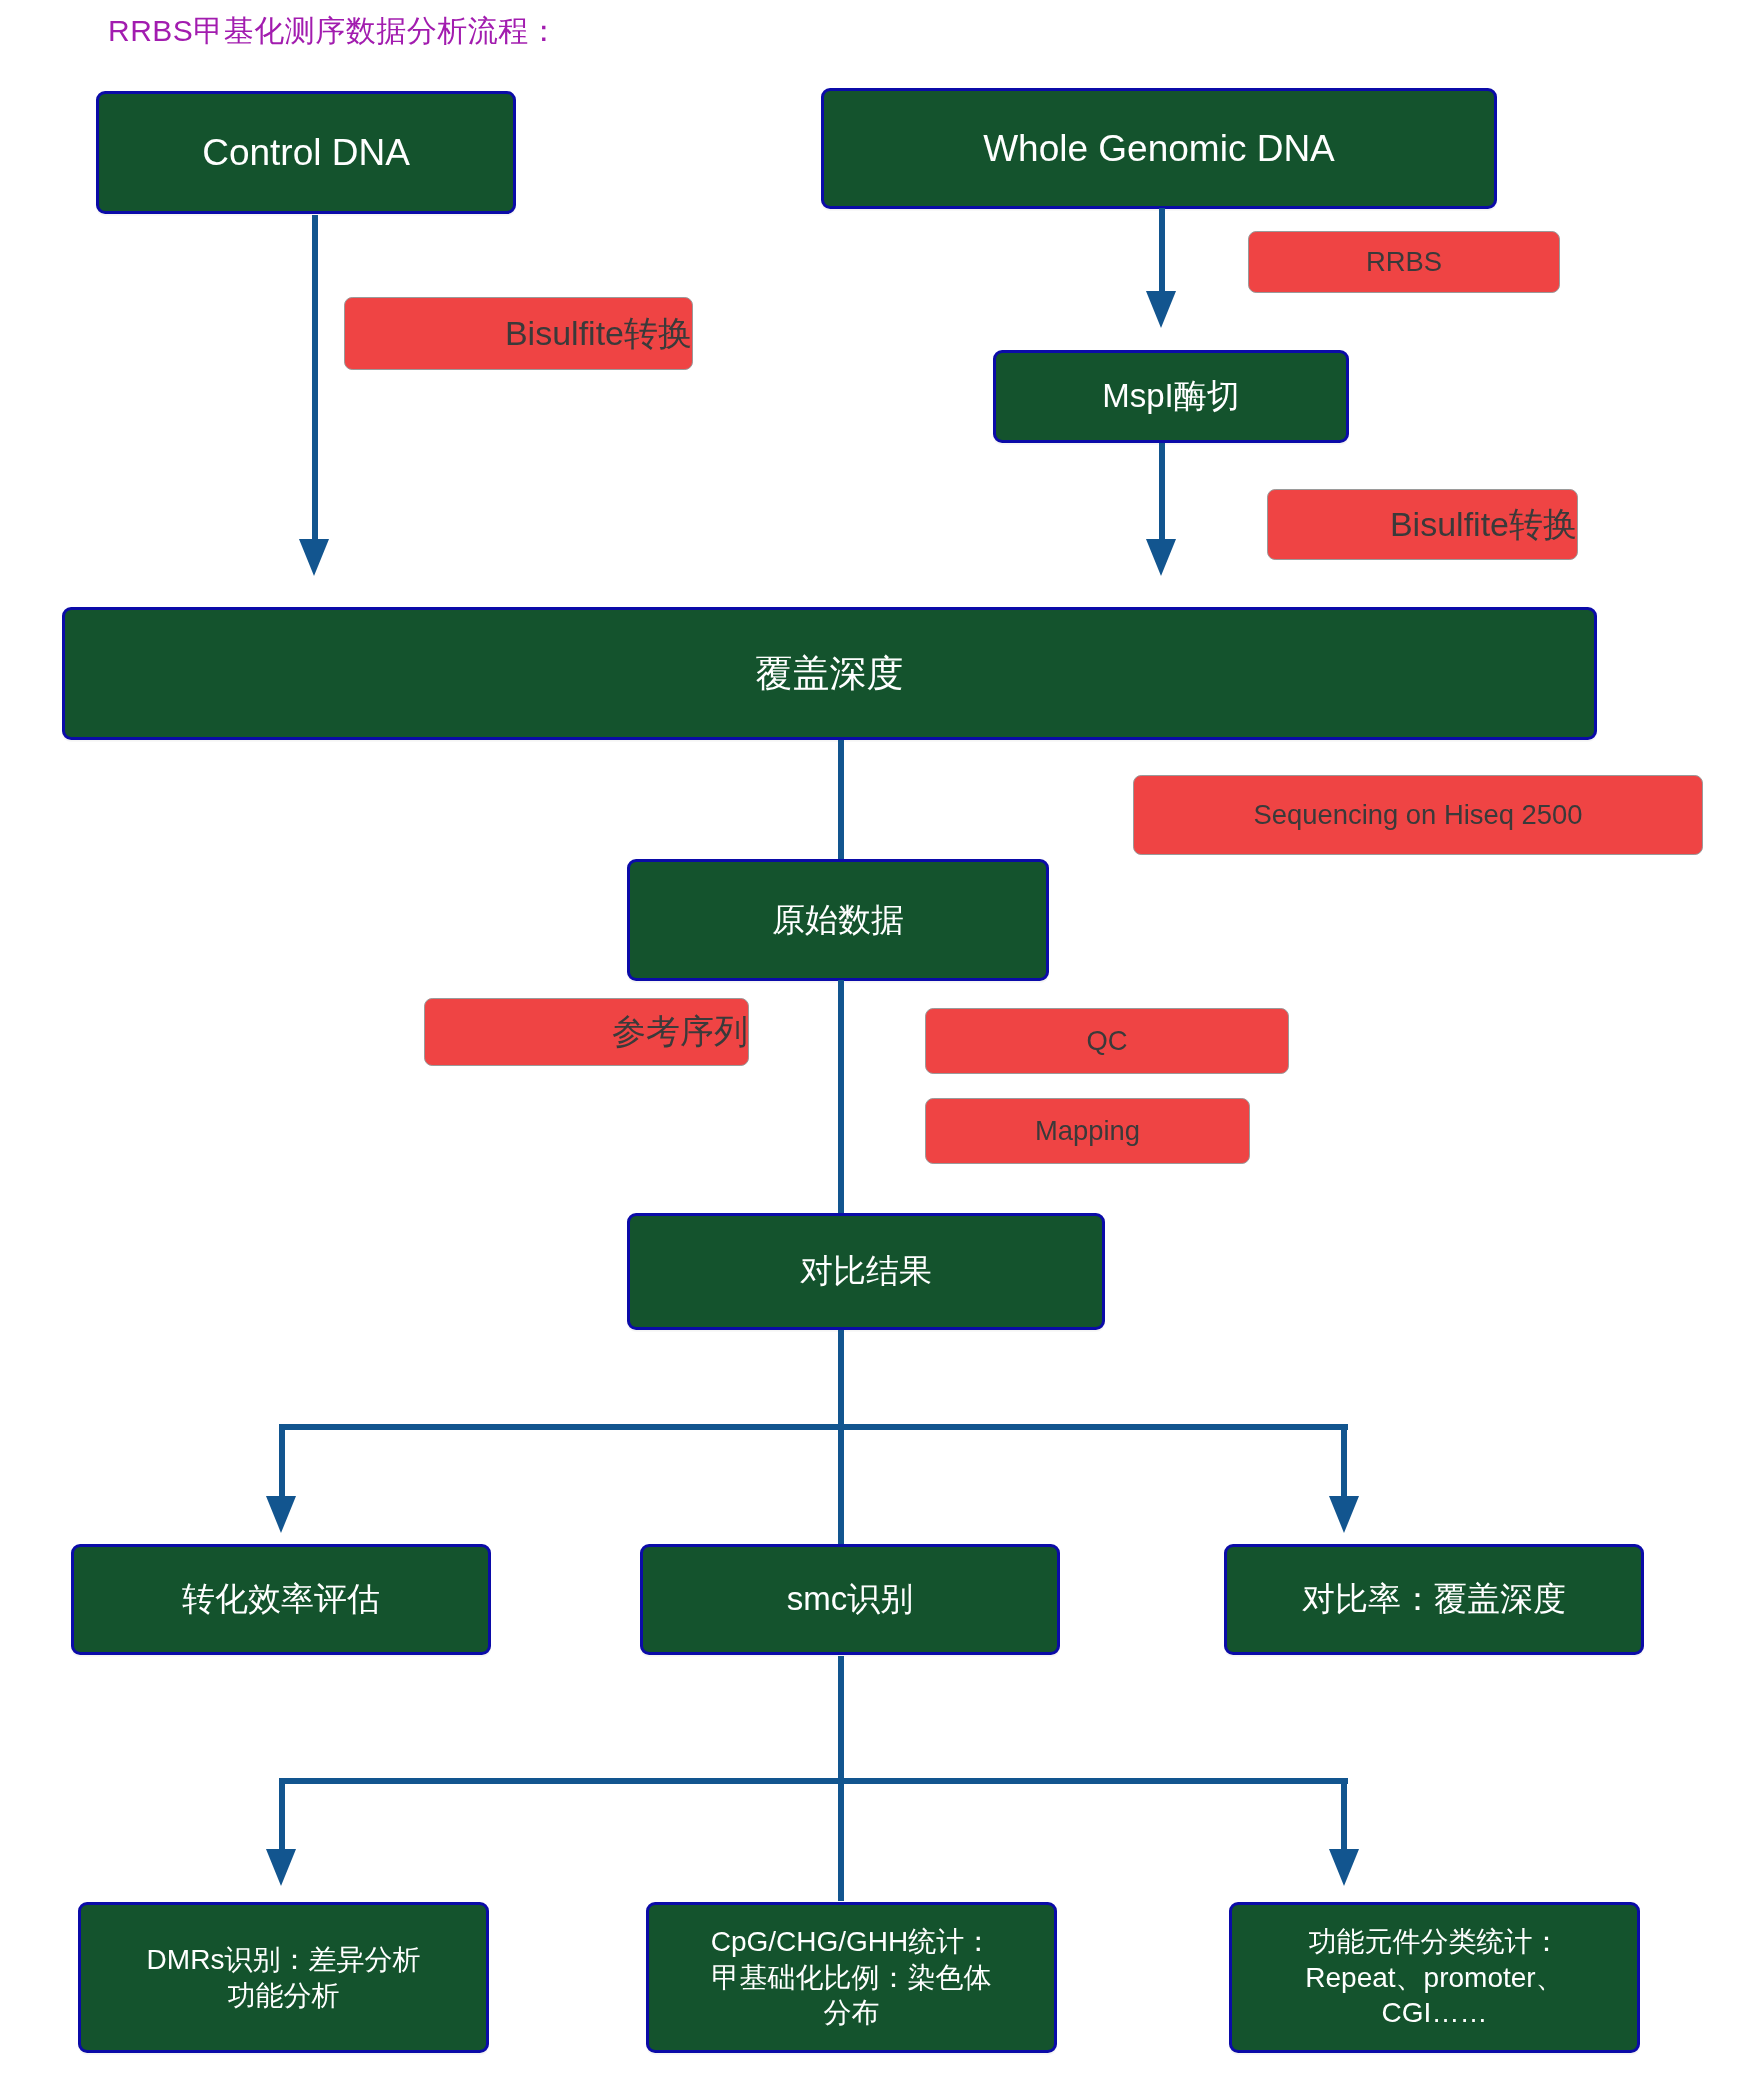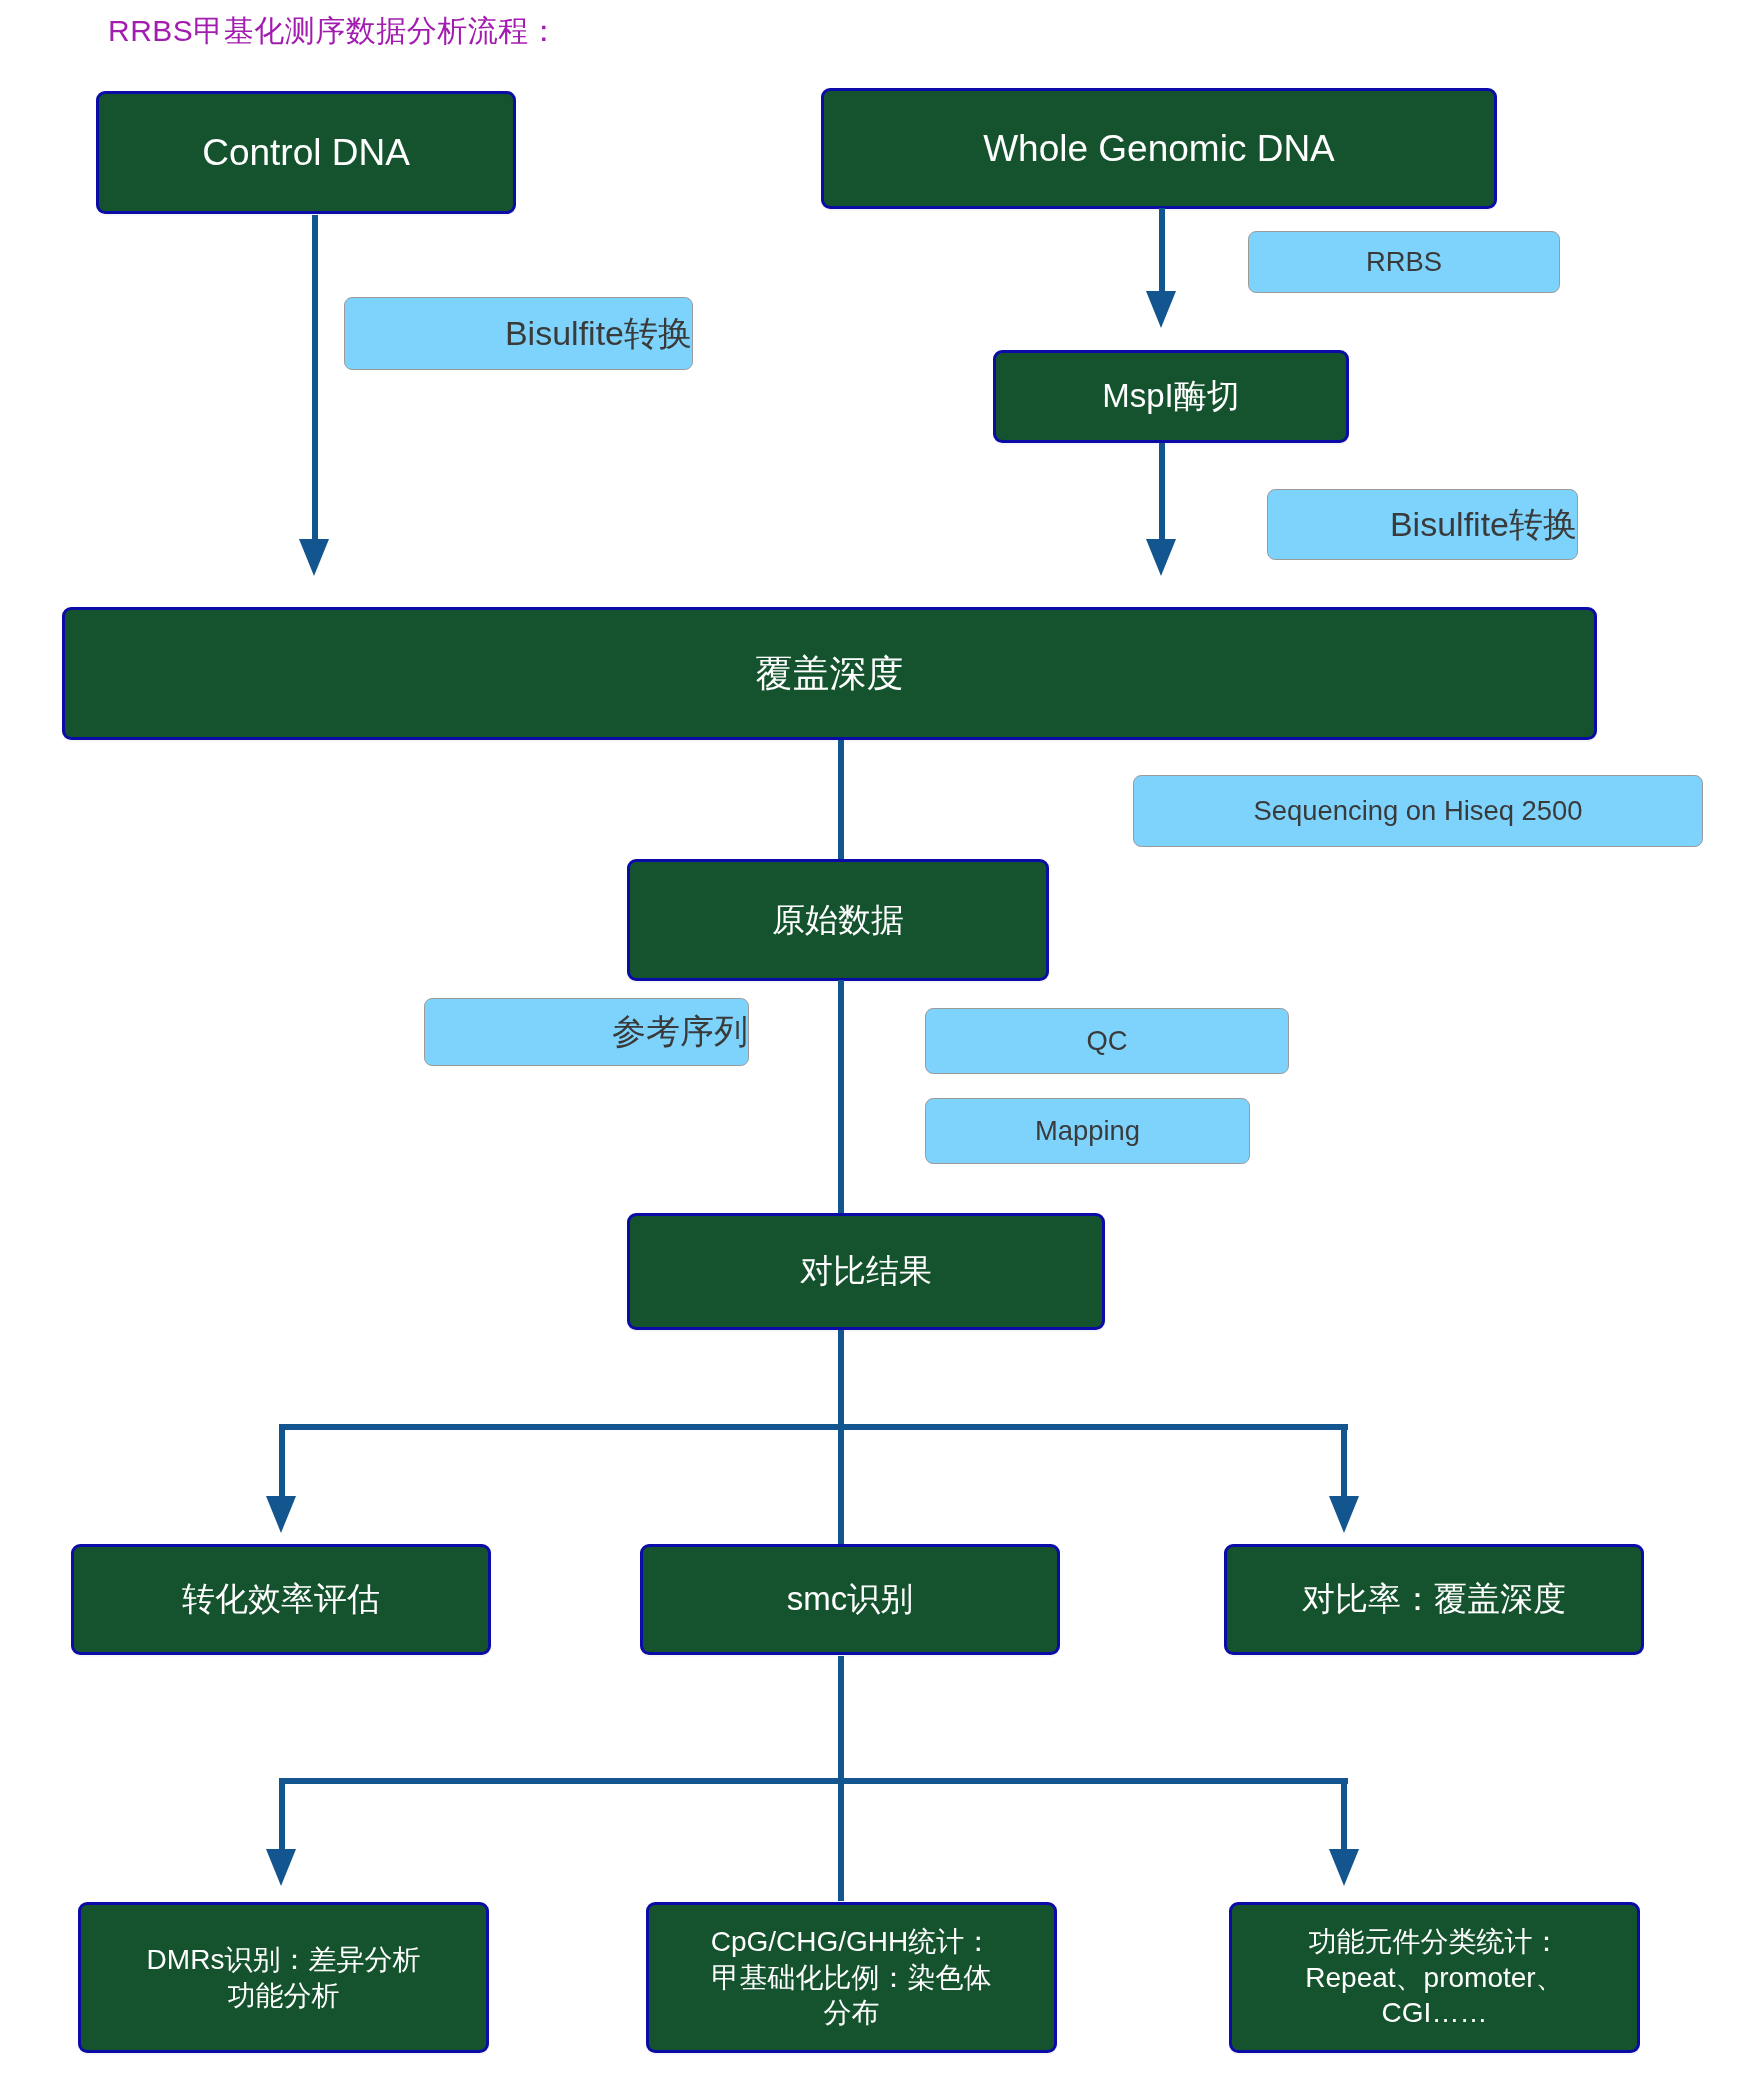--- a/index.html
+++ b/index.html
@@ -46,21 +46,21 @@
     text-align: center;
     line-height: 1.28;
     padding: 3.7px 9.1px;
     box-shadow: 0 1.8px 0 rgba(0,0,0,0.04);
   }
   .node .txt { width: 100%; display: block; }
 
   
   .tag {
     position: absolute;
-    background: #7dd3fc;
+    background: #ef4444;
     border: 1.8px solid #9a9a9a;
     border-radius: 8.2px;
     color: #3a3a3a;
     display: flex;
     align-items: center;
     justify-content: center;
     text-align: center;
     white-space: nowrap;
   }
 
@@ -129,21 +129,21 @@
   <div class="tag fs-tagcn" style="left:1267px; top:489px; width:311px; height:71px;">
     <span>Bisulfite转换</span>
   </div>
 
   <div class="node fs-big" style="left:62px; top:607px; width:1535px; height:133px;">
     <span class="txt">覆盖深度</span>
   </div>
 
   <div class="vline" style="left:838px; top:740px; height:122px;"></div>
 
-  <div class="tag fs-tag" style="left:1133px; top:775px; width:570px; height:72px;">
+  <div class="tag fs-tag" style="left:1133px; top:775px; width:570px; height:80px;">
     <span>Sequencing on Hiseq 2500</span>
   </div>
 
   <div class="node fs-mid" style="left:627px; top:859px; width:422px; height:122px;">
     <span class="txt">原始数据</span>
   </div>
 
   <div class="vline" style="left:838px; top:980px; height:233px;"></div>
 
   <div class="tag fs-tagcn" style="left:424px; top:998px; width:325px; height:68px;">

